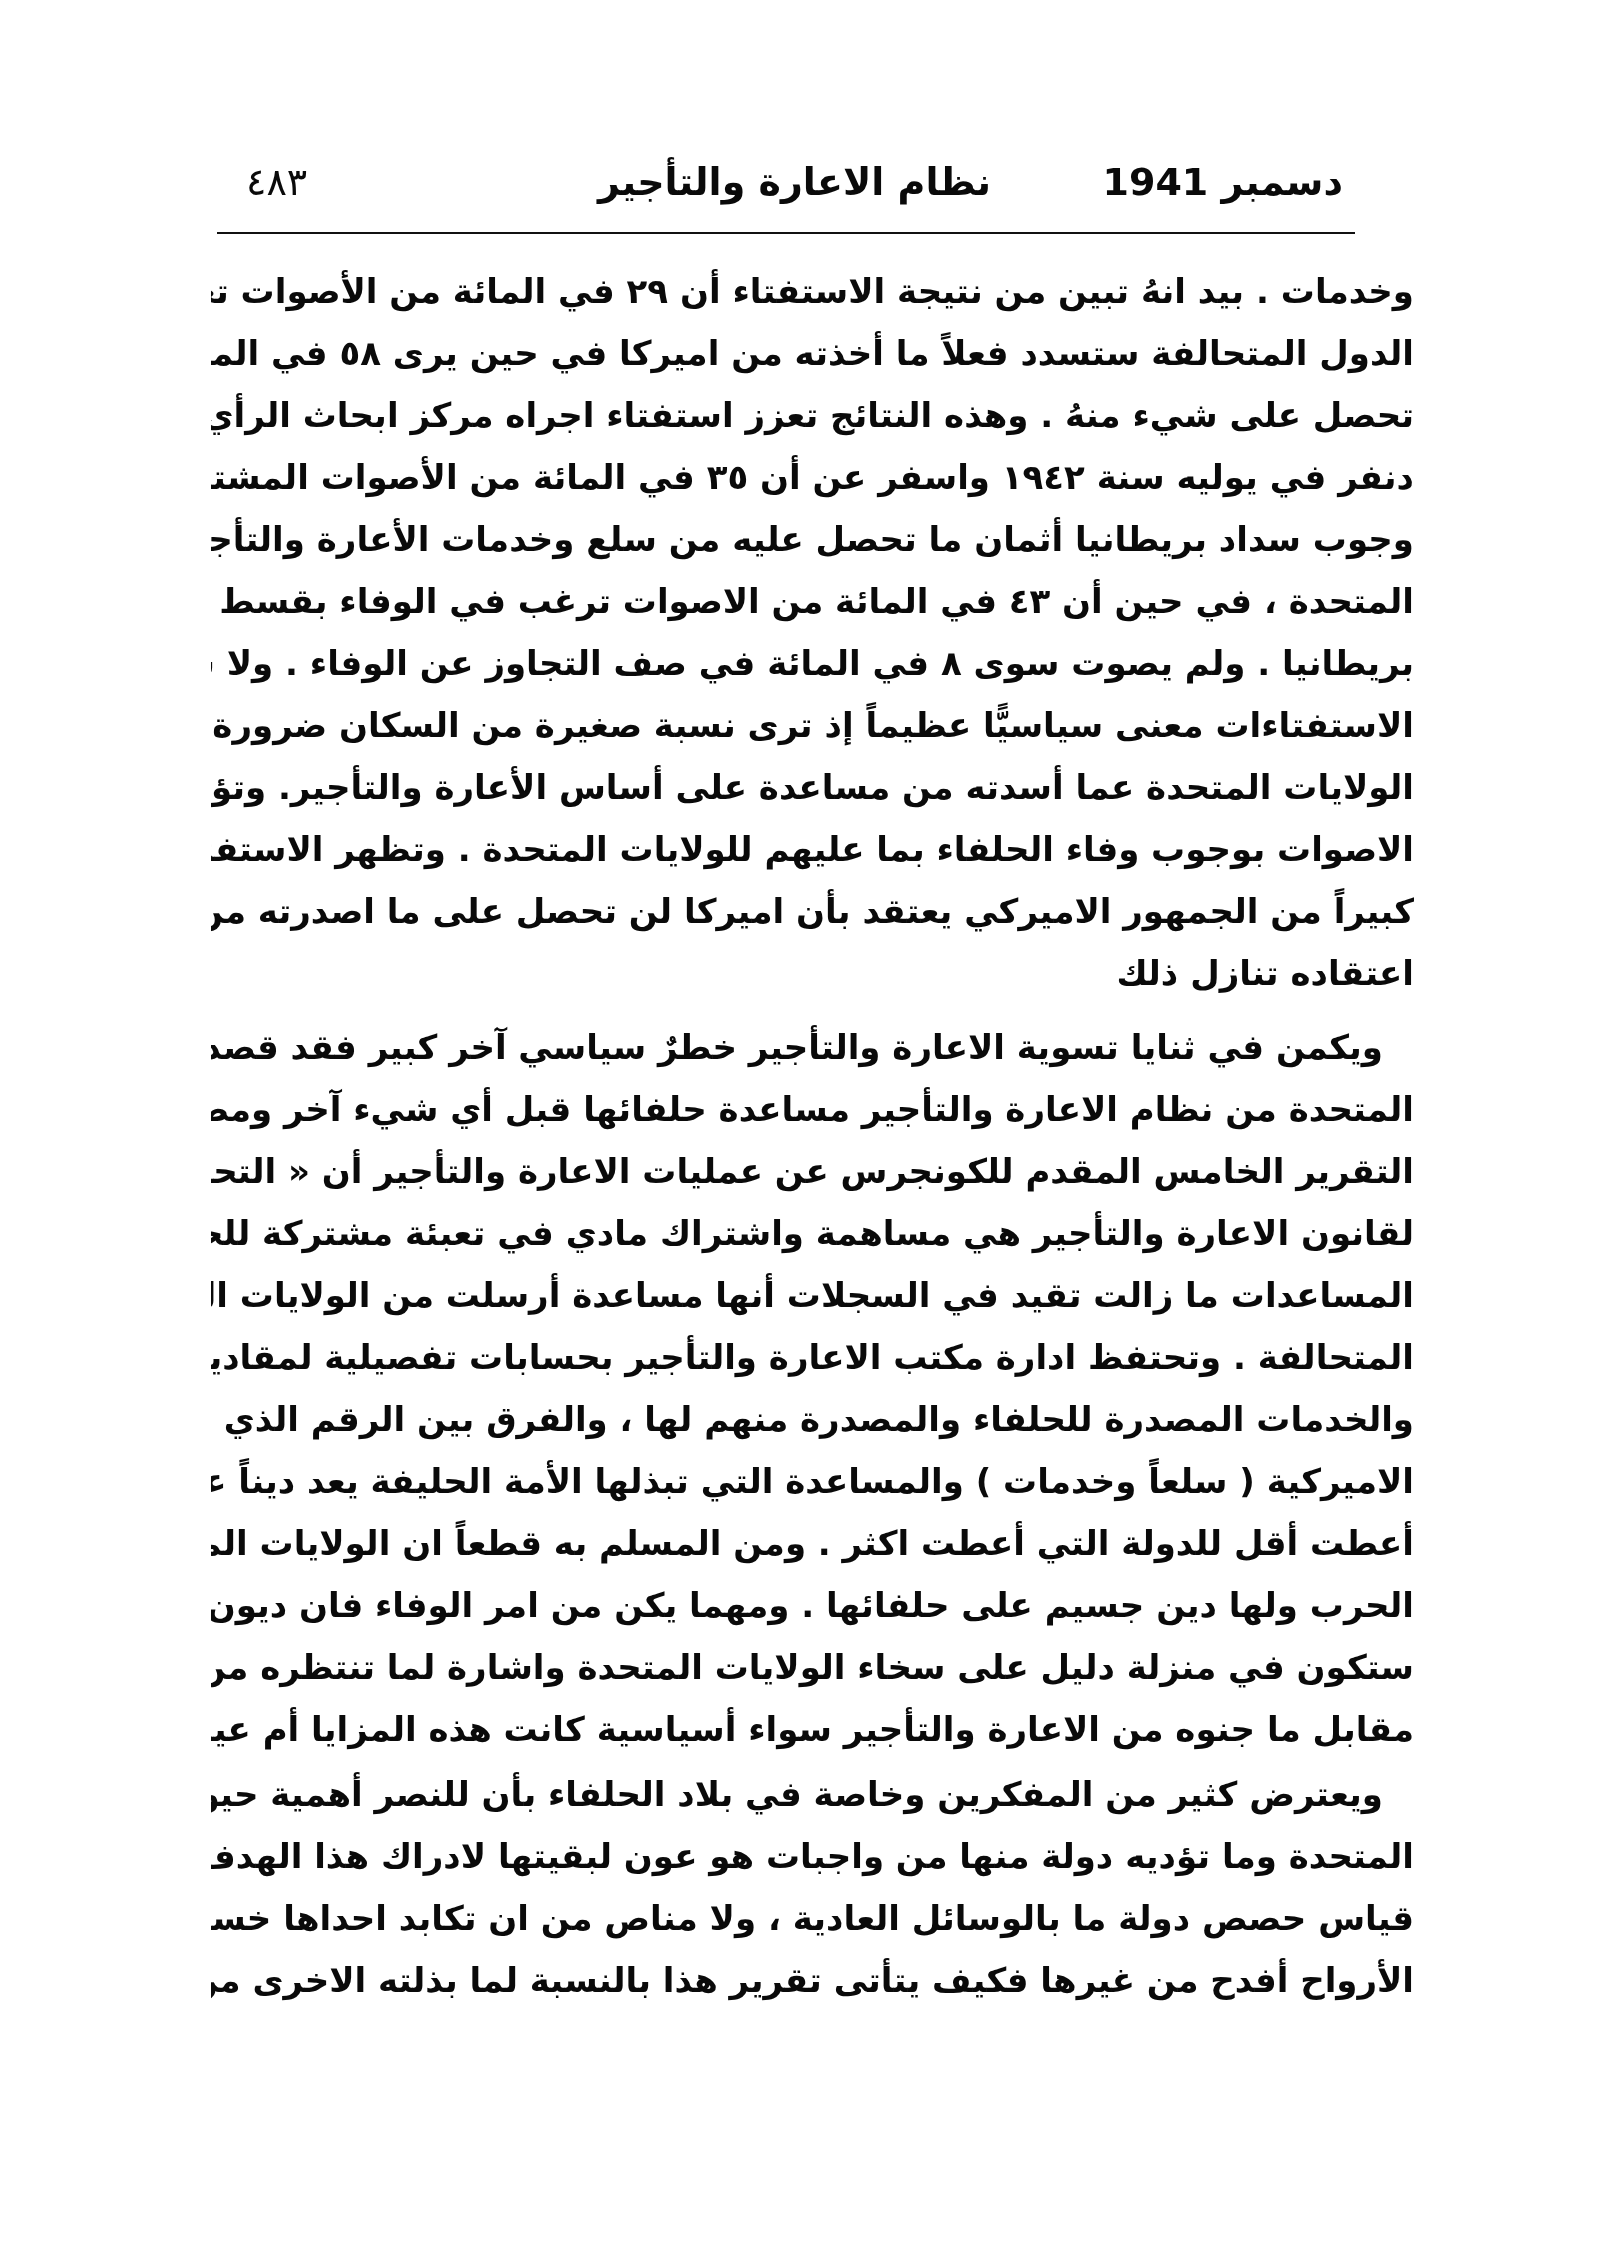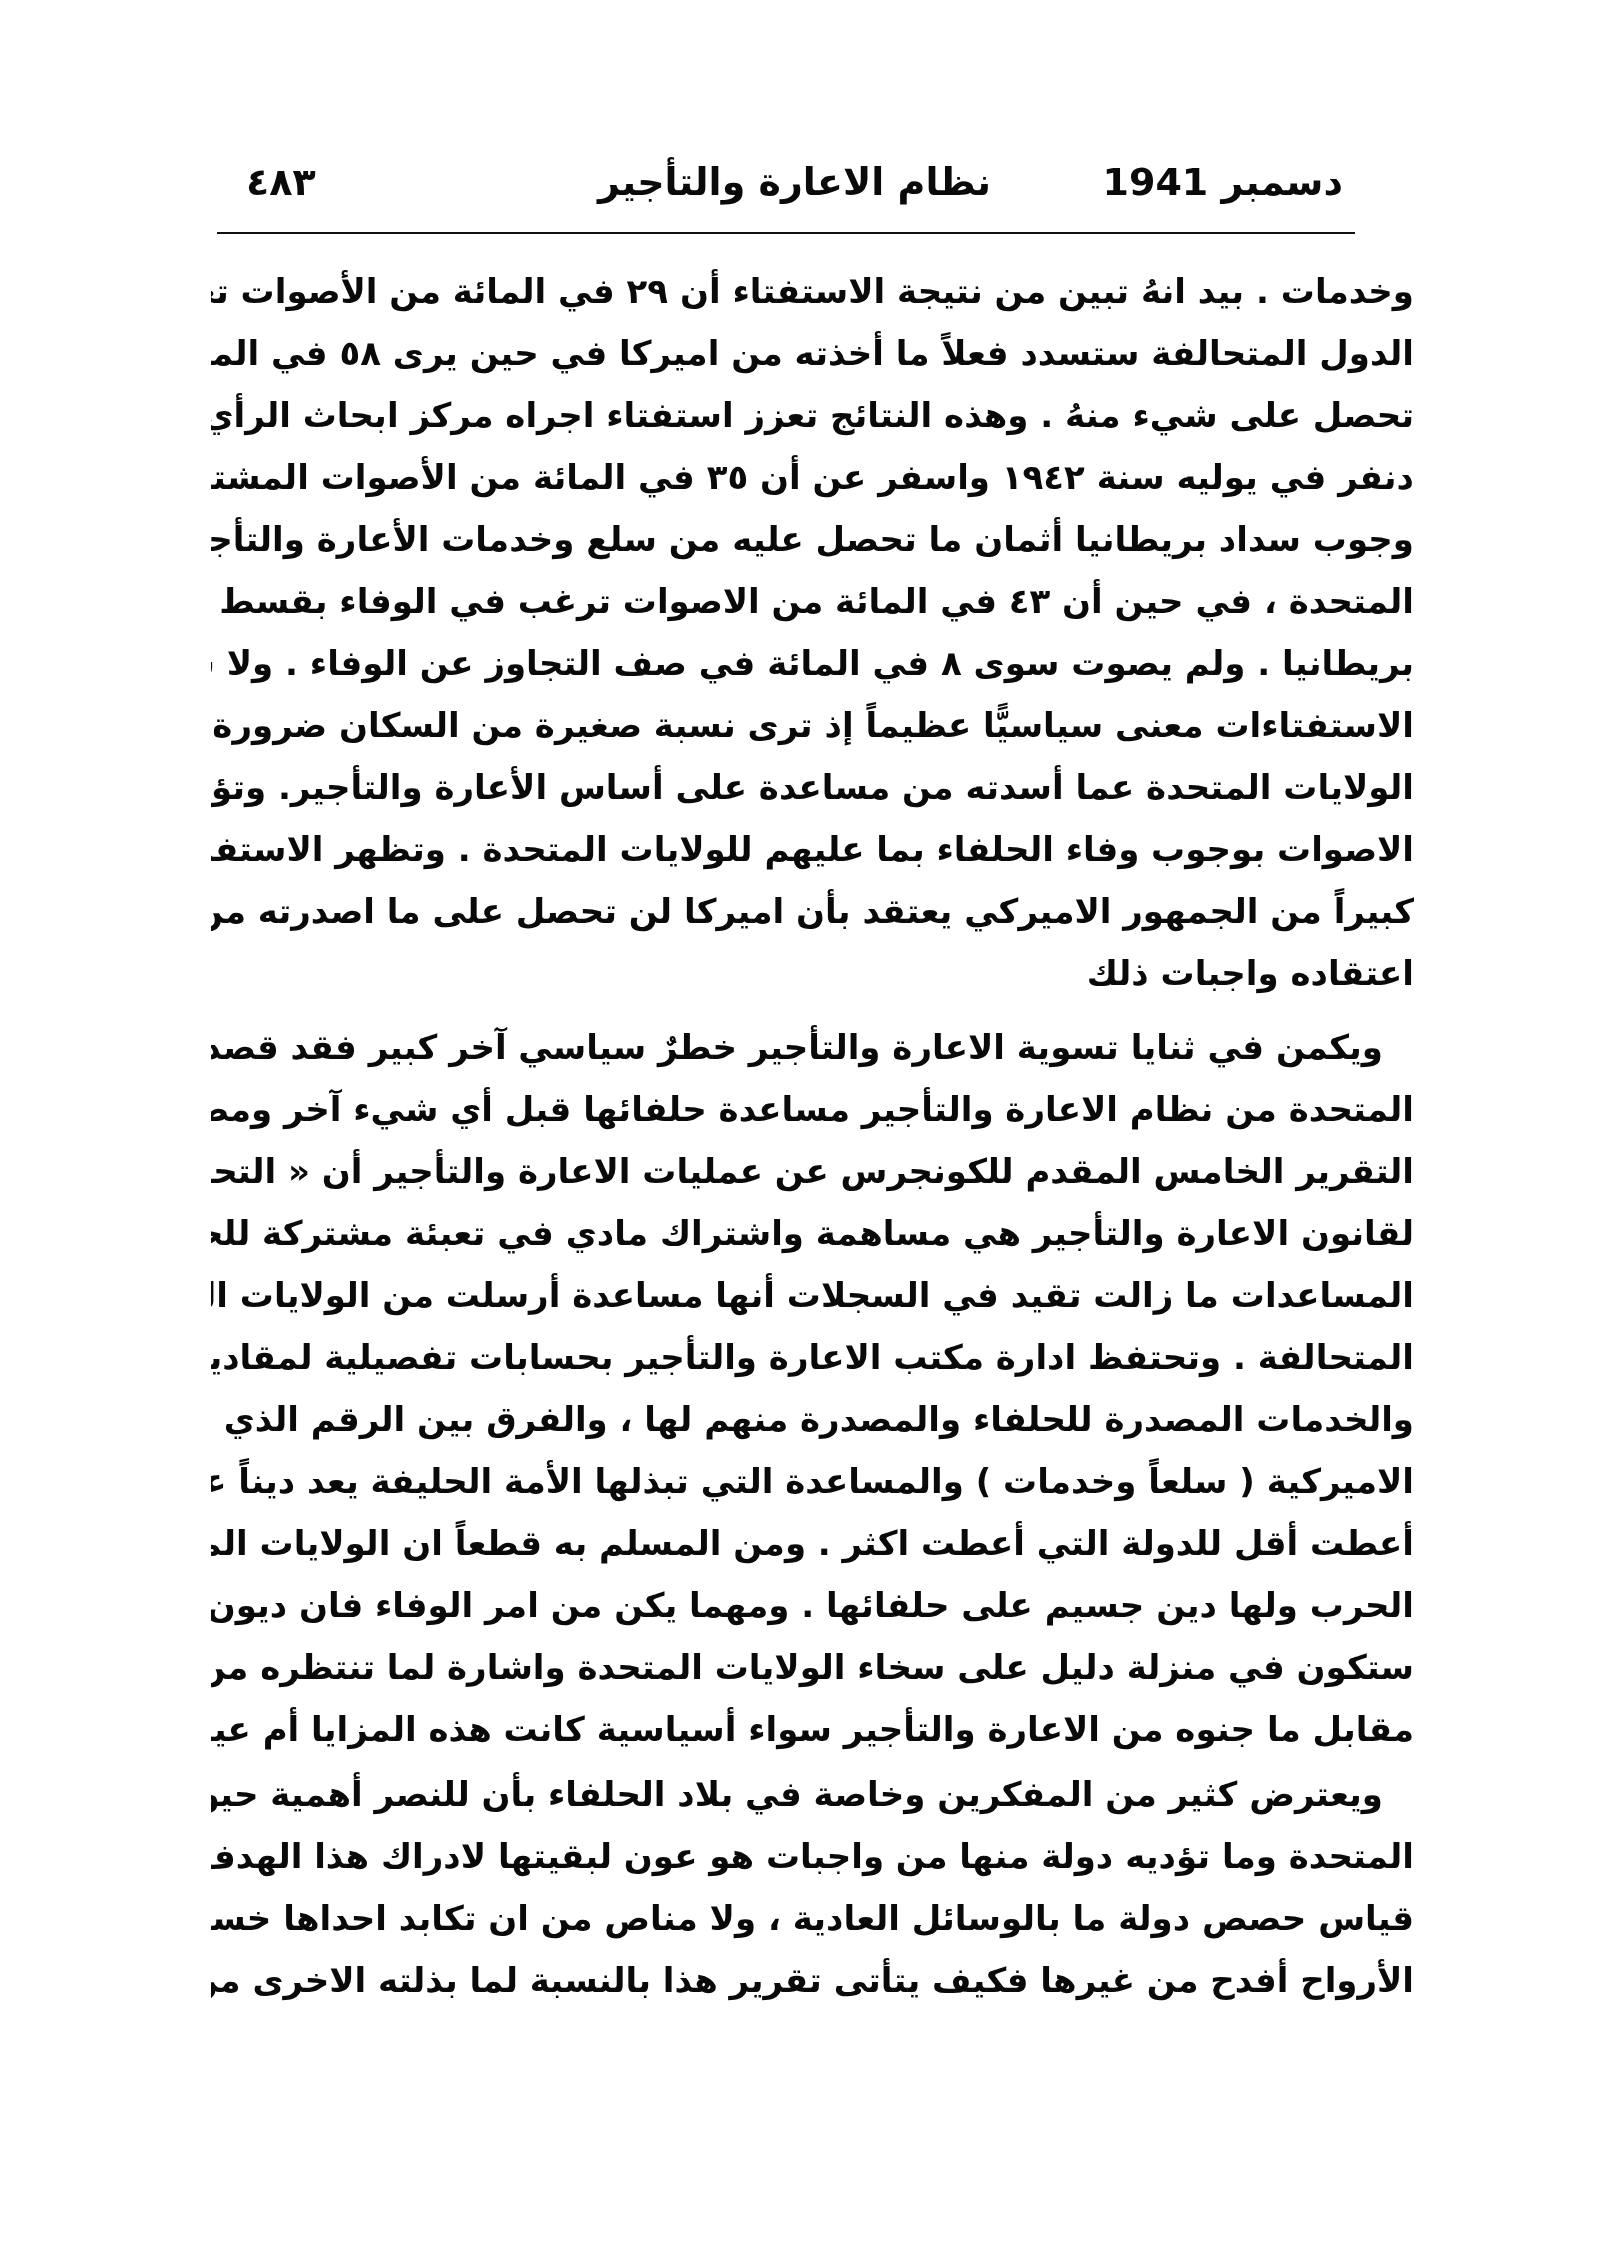--- a/index.html
+++ b/index.html
@@ -50,21 +50,21 @@
       font-weight: bold;
       line-height: 57px;
       white-space: nowrap;
       text-align: center;
     }
     .running-header .hdr-page {
       position: absolute;
       left: 0;
       top: 0;
       font-size: 38px;
-      font-weight: bold;
+      font-weight: normal;
       line-height: 57px;
       white-space: nowrap;
     }
     .header-rule {
       position: absolute;
       top: 232px;
       left: 217px;
       width: 1138px;
       height: 0;
       border-top: 2.5px solid #111111;
@@ -125,21 +125,21 @@
       <span class="line">الدول المتحالفة ستسدد فعلاً ما أخذته من اميركا في حين يرى ٥٨ في المائة أن اميركا لن</span>
       <span class="line">تحصل على شيء منهُ . وهذه النتائج تعزز استفتاء اجراه مركز ابحاث الرأي الاهلي بجامعة</span>
       <span class="line">دنفر في يوليه سنة ١٩٤٢ واسفر عن أن ٣٥ في المائة من الأصوات المشتركة ترى</span>
       <span class="line">وجوب سداد بريطانيا أثمان ما تحصل عليه من سلع وخدمات الأعارة والتأجير من الولايات</span>
       <span class="line">المتحدة ، في حين أن ٤٣ في المائة من الاصوات ترغب في الوفاء بقسط من المساعدة التي تلقتها</span>
       <span class="line">بريطانيا . ولم يصوت سوى ٨ في المائة في صف التجاوز عن الوفاء . ولا شك ان لنتائج هذه</span>
       <span class="line">الاستفتاءات معنى سياسيًّا عظيماً إذ ترى نسبة صغيرة من السكان ضرورة تنازل</span>
       <span class="line">الولايات المتحدة عما أسدته من مساعدة على أساس الأعارة والتأجير. وتؤمن اكثرية</span>
       <span class="line">الاصوات بوجوب وفاء الحلفاء بما عليهم للولايات المتحدة . وتظهر الاستفتاءات ان جانباً</span>
       <span class="line">كبيراً من الجمهور الاميركي يعتقد بأن اميركا لن تحصل على ما اصدرته من سلع وخدمات مع</span>
-      <span class="line last">اعتقاده واجبات ذلك</span>
+      <span class="line last">اعتقاده تنازل ذلك</span>
     </div>
 
     <span class="para-gap"></span>
 
     <div>
       <span class="line indent">ويكمن في ثنايا تسوية الاعارة والتأجير خطرٌ سياسي آخر كبير فقد قصدت الولايات</span>
       <span class="line">المتحدة من نظام الاعارة والتأجير مساعدة حلفائها قبل أي شيء آخر ومصداقاً لهذا يذكر</span>
       <span class="line">التقرير الخامس المقدم للكونجرس عن عمليات الاعارة والتأجير أن « التحويلات التي تتمّ وفقاً</span>
       <span class="line">لقانون الاعارة والتأجير هي مساهمة واشتراك مادي في تعبئة مشتركة للحرب » بيد أن هذه</span>
       <span class="line">المساعدات ما زالت تقيد في السجلات أنها مساعدة أرسلت من الولايات المتحدة للدول</span>

